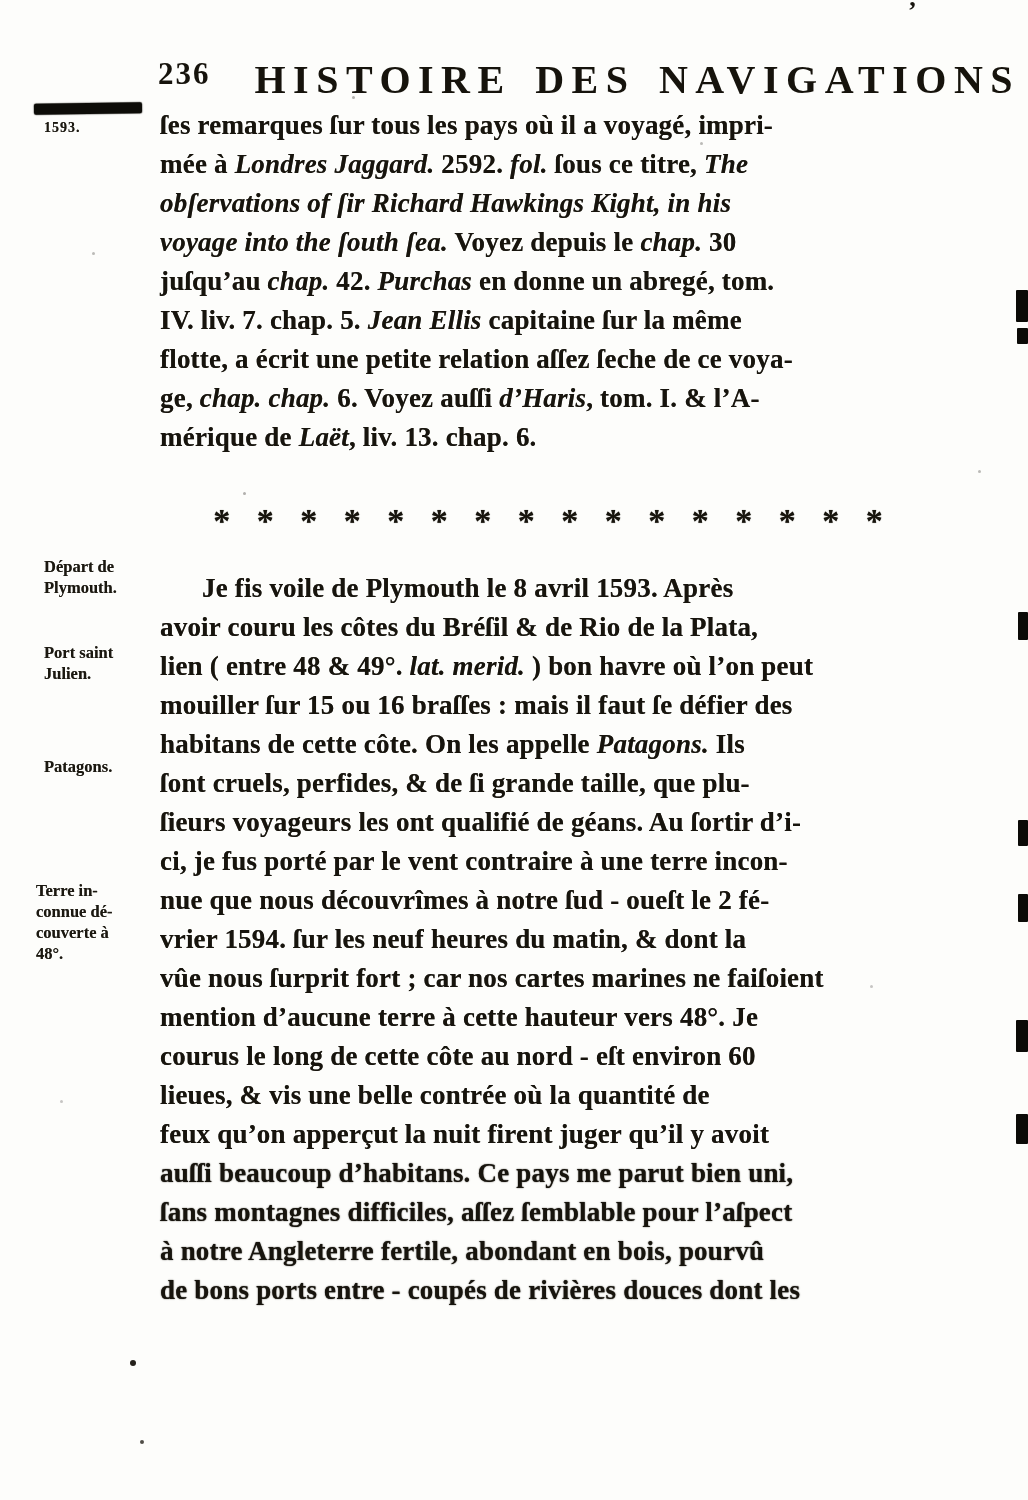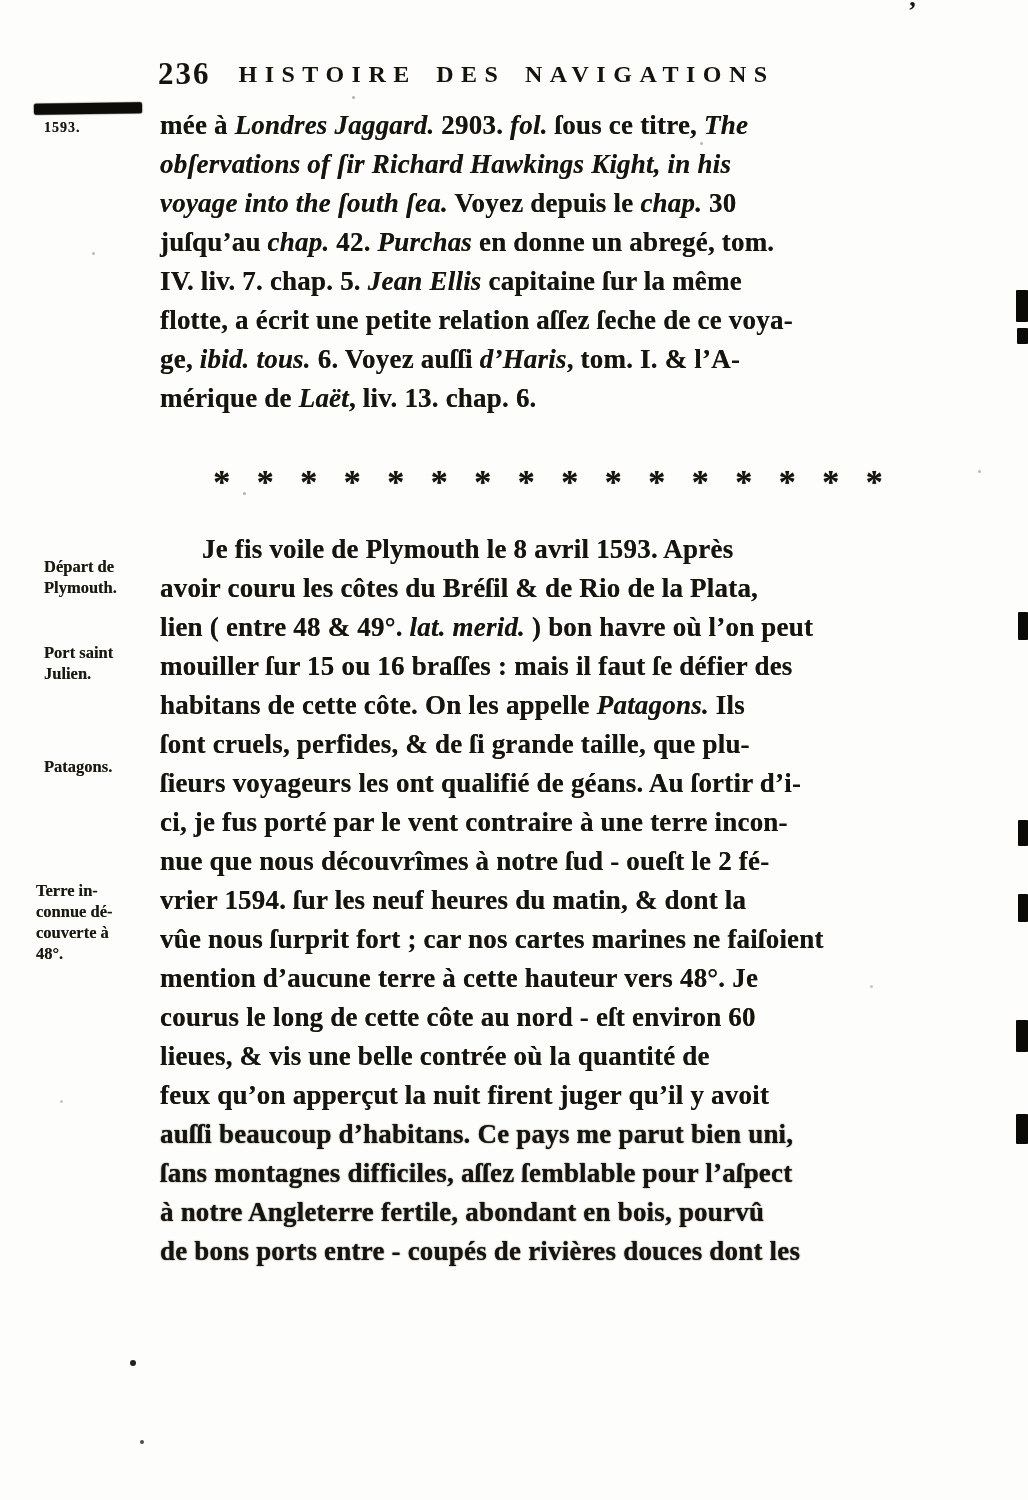--- a/index.html
+++ b/index.html
@@ -5,25 +5,25 @@
   html,body { margin:0; padding:0; background:#e8e8e6; }
   .page {
     position:relative; width:1028px; height:1500px; margin:0 auto;
     background:#fdfdfb; overflow:hidden;
     font-family:"Liberation Serif","DejaVu Serif",serif;
     color:#17140d;
   }
   
   .runhead {
     position:absolute; left:158px; top:56px;
-    display:flex; align-items:center; gap:20px;
+    display:flex; align-items:flex-start; gap:44px;
     font-weight:700; color:#16130c; white-space:nowrap;
   }
   .pagenum { font-size:31px; letter-spacing:2px; }
-  .runtitle { font-size:24px; letter-spacing:7.5px; word-spacing:6px;margin-left:8px; }
+  .runtitle { font-size:40px; letter-spacing:7.5px; word-spacing:6px; }
 
   
   .textcol {
     position:absolute; left:160px; top:106px; width:805px;
     font-size:27px; line-height:39px; font-weight:700;
     color:#17140d; letter-spacing:0.2px;
     text-shadow:0 0 0.6px rgba(23,20,13,0.65);
   }
   .tline { white-space:nowrap; }
   .it { font-style:italic; }
@@ -88,27 +88,28 @@
     </aside>
   <aside class="mnote mnote-terre">
       <div class="tline"><span>Terre in-</span></div>
       <div class="tline"><span>connue dé-</span></div>
       <div class="tline"><span>couverte à</span></div>
       <div class="tline"><span>48°.</span></div>
     </aside>
 
   <main class="textcol">
     <div class="para p1">
-        <div class="tline"><span>mée à </span><span class="it">Londres Jaggard.</span><span> 2903. </span><span class="it">fol.</span><span> ſous ce titre, </span><span class="it">The</span></div>
+        <div class="tline"><span>ſes remarques ſur tous les pays où il a voyagé, impri-</span></div>
+        <div class="tline"><span>mée à </span><span class="it">Londres Jaggard.</span><span> 2592. </span><span class="it">fol.</span><span> ſous ce titre, </span><span class="it">The</span></div>
         <div class="tline"><span class="it">obſervations of ſir Richard Hawkings Kight, in his</span></div>
         <div class="tline"><span class="it">voyage into the ſouth ſea.</span><span> Voyez depuis le </span><span class="it">chap.</span><span> 30</span></div>
         <div class="tline"><span>juſqu’au </span><span class="it">chap.</span><span> 42. </span><span class="it">Purchas</span><span> en donne un abregé, tom.</span></div>
         <div class="tline"><span>IV. liv. 7. chap. 5. </span><span class="it">Jean Ellis</span><span> capitaine ſur la même</span></div>
         <div class="tline"><span>flotte, a écrit une petite relation aſſez ſeche de ce voya-</span></div>
-        <div class="tline"><span>ge, </span><span class="it">ibid. tous.</span><span> 6. Voyez auſſi </span><span class="it">d’Haris</span><span>, tom. I. &amp; l’A-</span></div>
+        <div class="tline"><span>ge, </span><span class="it">chap. chap.</span><span> 6. Voyez auſſi </span><span class="it">d’Haris</span><span>, tom. I. &amp; l’A-</span></div>
         <div class="tline"><span>mérique de </span><span class="it">Laët</span><span>, liv. 13. chap. 6.</span></div>
       </div>
     <div class="separator">* * * * * * * * * * * * * * * *</div>
     <div class="para p2">
         <div class="tline"><span>Je fis voile de Plymouth le 8 avril 1593. Après</span></div>
         <div class="tline"><span>avoir couru les côtes du Bréſil &amp; de Rio de la Plata,</span></div>
         <div class="tline"><span>lien ( entre 48 &amp; 49°. </span><span class="it">lat. merid.</span><span> ) bon havre où l’on peut</span></div>
         <div class="tline"><span>mouiller ſur 15 ou 16 braſſes : mais il faut ſe défier des</span></div>
         <div class="tline"><span>habitans de cette côte. On les appelle </span><span class="it">Patagons.</span><span> Ils</span></div>
         <div class="tline"><span>ſont cruels, perfides, &amp; de ſi grande taille, que plu-</span></div>

